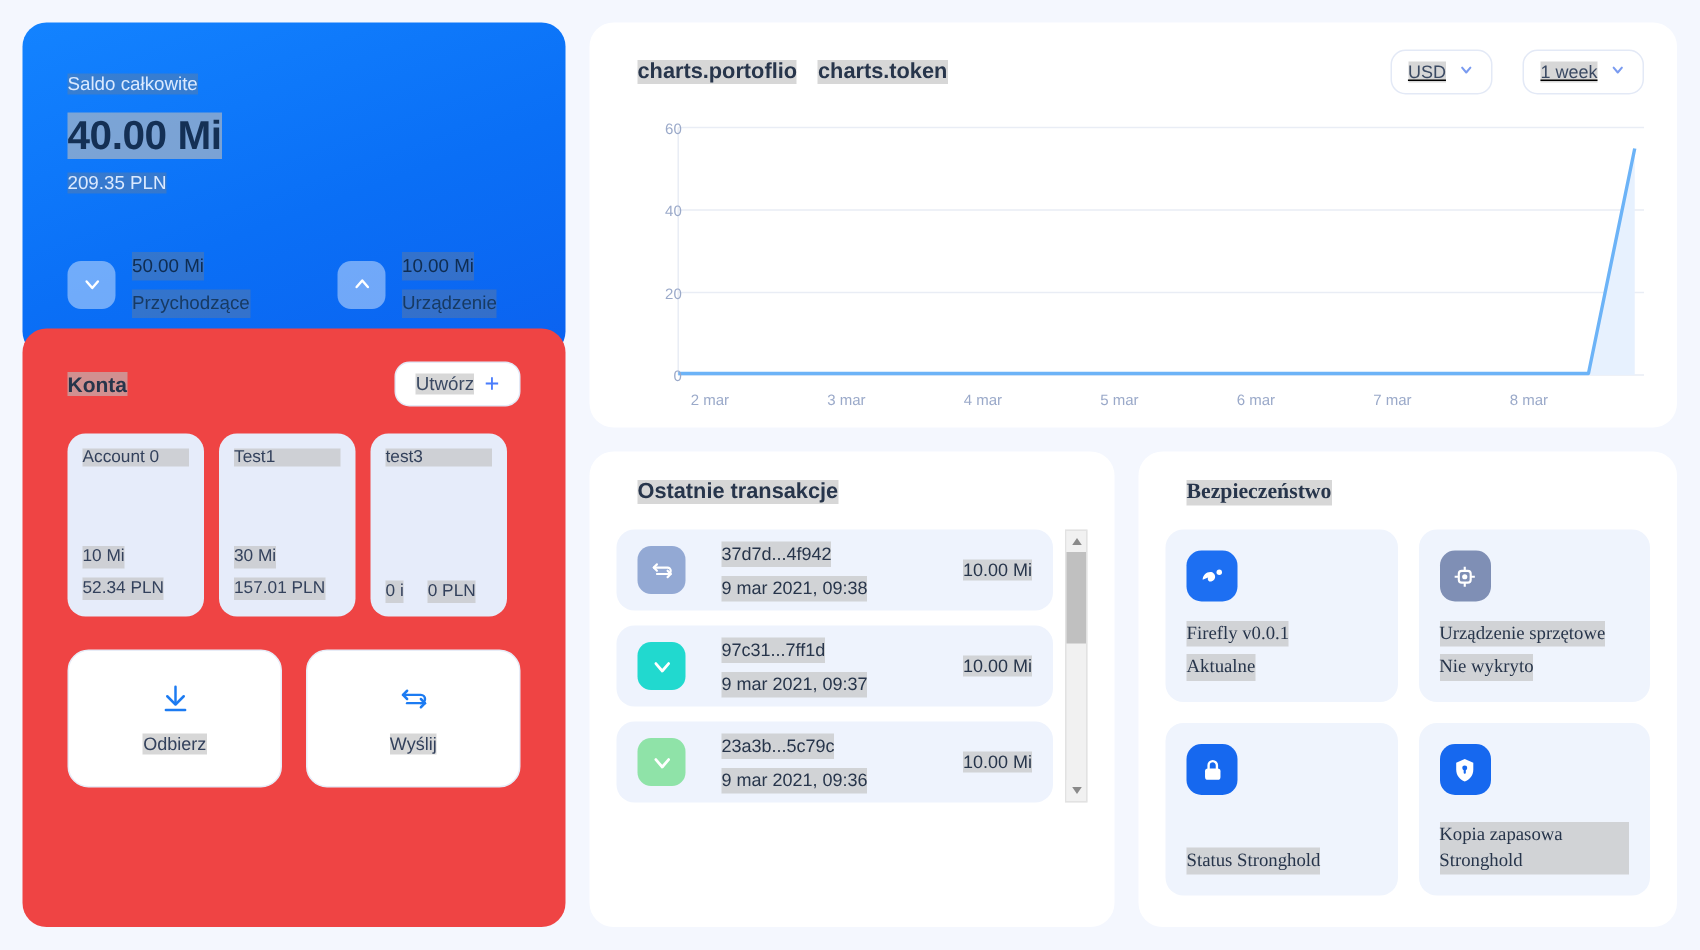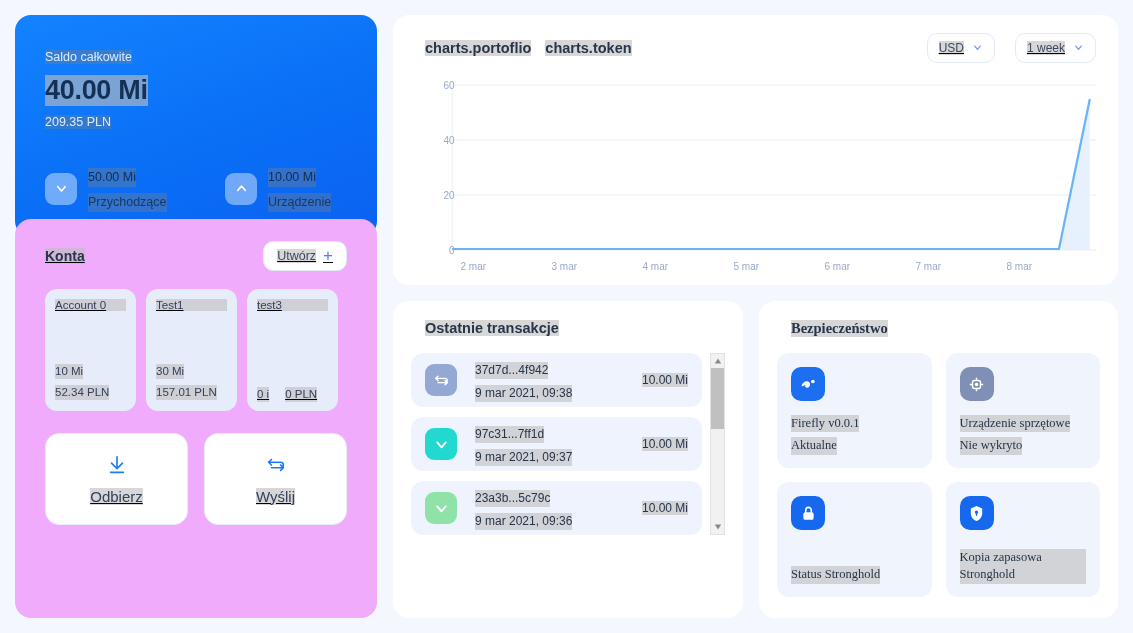--- a/index.html
+++ b/index.html
@@ -37,26 +37,25 @@
     background: rgba(255,255,255,0.42);
     display: flex; align-items: center; justify-content: center;
   }
   .flow-txt { line-height: 1.55; }
   .flow-amt { font-size: 12.5px; color: #0f2d52; display: inline-block; }
   .flow-sub { font-size: 12.5px; color: #173a63; display: inline-block; }
 
   .accounts-card {
     flex: 1;
     margin-top: -18px;
-    background: #f0abfc;
+    background: #ef4444;
     border-radius: 16px;
     position: relative;
     z-index: 2;
     padding: 22px 30px 0 30px;
-    text-decoration: underline;
   }
   .acc-head { display: flex; align-items: center; justify-content: space-between; }
   .acc-title { font-size: 14px; font-weight: 700; color: #27354b; display: inline-block; }
   .create-btn {
     display: flex; align-items: center; gap: 7px;
     border: 1px solid #e3e9f6; background: #fff;
     border-radius: 10px; padding: 7px 13px;
     font-size: 12.5px; color: #3b4a63; cursor: pointer;
   }
   .plus { color: #4a7dfc; font-size: 17px; line-height: 12px; font-weight: 500; }
@@ -75,21 +74,21 @@
   .acc-v2 { font-size: 11.5px; color: #33415c; display: inline-block; }
   .acc-vals.inline { display: flex; gap: 16px; align-items: baseline; }
 
   .action-row { display: flex; gap: 16px; margin-top: 22px; }
   .action-btn {
     flex: 1; height: 92px;
     border: 1px solid #e7ecf7; background: #fff; border-radius: 14px;
     display: flex; flex-direction: column; align-items: center; justify-content: center;
     gap: 9px; cursor: pointer;
   }
-  .action-lbl { font-size: 15px; color: #33415c; display: inline-block; }
+  .action-lbl { font-size: 12px; color: #33415c; display: inline-block; }
 
   
   .right-col { flex: 1; display: flex; flex-direction: column; gap: 16px; min-width: 0; }
 
   .chart-card { background: #fff; border-radius: 16px; height: 270px; padding: 18px 22px 10px 18px; }
   .chart-head { display: flex; align-items: center; }
   .chart-tabs { display: flex; gap: 14px; margin-left: 14px; }
   .chart-tab { font-size: 14.5px; font-weight: 700; color: #27354b; cursor: pointer; display: inline-block; }
   .chart-ctrls { margin-left: auto; display: flex; gap: 20px; text-decoration: underline; }
   .select-pill {
@@ -104,21 +103,21 @@
   
   .bottom-row { flex: 1; display: flex; gap: 16px; min-height: 0; }
   .tx-card { width: 350px; flex: 0 0 350px; background: #fff; border-radius: 16px; padding: 18px 18px 0 18px; overflow: hidden; }
   .sec-card { flex: 1; background: #fff; border-radius: 16px; padding: 18px 18px 0 18px; overflow: hidden; font-family: Liberation Serif, serif; }
   .card-title { font-size: 14.5px; font-weight: 700; color: #27354b; display: inline-block; margin-left: 14px; }
 
   .tx-body { display: flex; margin-top: 16px; }
   .tx-list { flex: 1; display: flex; flex-direction: column; gap: 10px; }
   .tx-item {
     background: #eef3fd; border-radius: 12px;
-    height: 54px; display: flex; align-items: center; padding: 0 14px; gap: 18px;
+    height: 54px; display: flex; align-items: center; padding: 0 14px; gap: 24px;
     cursor: pointer;
   }
   .tx-ico { width: 32px; height: 32px; border-radius: 9px; display: flex; align-items: center; justify-content: center; flex: 0 0 32px; }
   .tx-mid { flex: 1; line-height: 1.45; }
   .tx-hash { font-size: 12px; color: #27354b; display: inline-block; }
   .tx-date { font-size: 12px; color: #27354b; display: inline-block; }
   .tx-amt { font-size: 12px; color: #27354b; display: inline-block; }
 
   .sbar { width: 15px; margin-left: 8px; background: #f1f1f1; border: 1px solid #e2e2e2;
           display: flex; flex-direction: column; align-items: center; cursor: pointer; }

